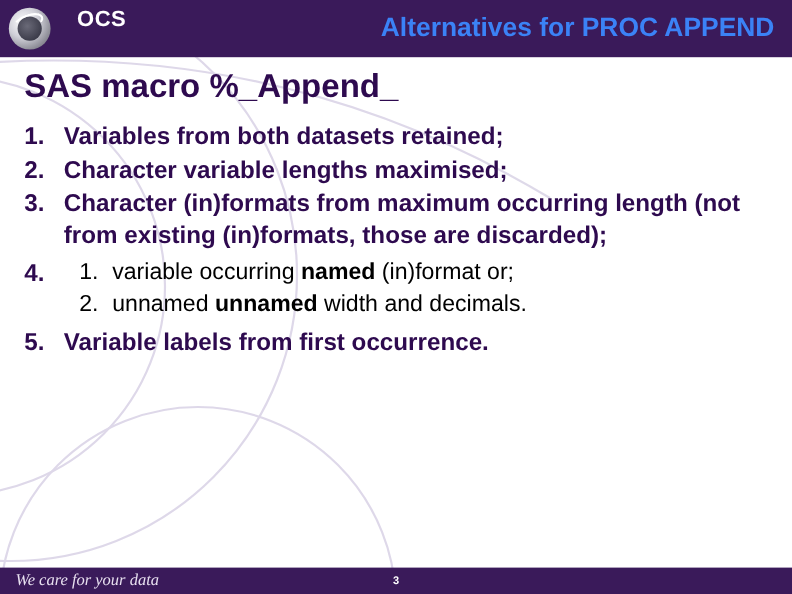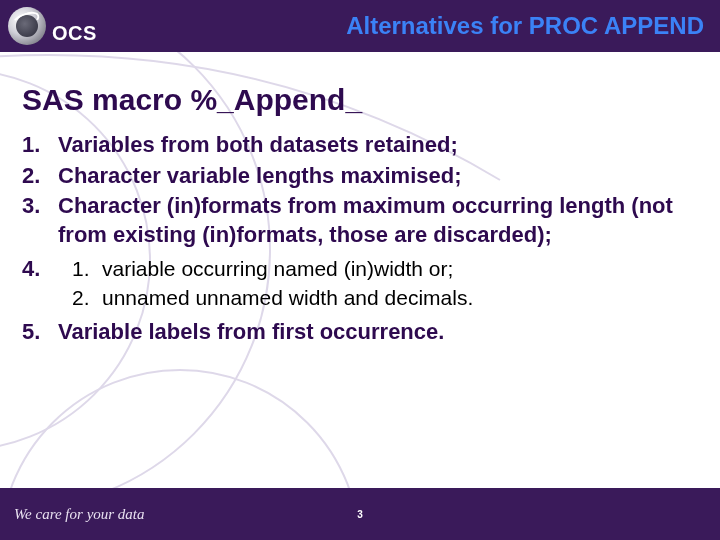--- a/index.html
+++ b/index.html
@@ -22,22 +22,22 @@
     z-index: 2;
     background: #3a1a5a;
     color: #ffffff;
     height: 52px;
     display: flex;
     align-items: center;
     padding: 0 12px 0 8px;
   }
   .logo-wrap {
     display: flex;
-    align-items: flex-end;
-    gap: 6px;
+    align-items: flex-start;
+    gap: 24px;
   }
   .logo-circle {
     width: 38px;
     height: 38px;
     border-radius: 50%;
     background: radial-gradient(circle at 35% 35%, #ffffff 0%, #d0d0d8 40%, #555560 100%);
     position: relative;
     display: flex;
     align-items: center;
     justify-content: center;
@@ -78,21 +78,20 @@
   .content {
     position: relative;
     z-index: 2;
     padding: 10px 22px 0 22px;
   }
   .section-title {
     font-size: 30px;
     font-weight: bold;
     color: #2e0a4f;
     margin-bottom: 14px;
-    margin-top: 21px;
   }
   ol.main-list {
     list-style: none;
     counter-reset: main;
     font-weight: bold;
     color: #2e0a4f;
     font-size: 22px;
     line-height: 1.3;
   }
   ol.main-list > li {
@@ -124,21 +123,21 @@
   ol.sub-list > li::before {
     content: counter(sub) ".";
     position: absolute;
     left: 0;
   }
   .footer-bar {
     position: absolute;
     bottom: 0;
     left: 0;
     right: 0;
-    height: 52px;
+    height: 24px;
     background: #3a1a5a;
     color: #ffffff;
     display: flex;
     align-items: center;
     padding: 0 14px;
     z-index: 2;
   }
   .footer-left {
     font-style: italic;
     font-family: Georgia, serif;
@@ -150,21 +149,21 @@
     left: 50%;
     transform: translateX(-50%);
     font-size: 10px;
     font-weight: bold;
   }
   .footer-right {
     margin-left: auto;
     font-size: 11px;
     font-weight: bold;
   }
-  strong { font-weight: normal; }
+  strong { font-weight: bold; }
 </style>
 </head>
 <body>
 
 <svg class="bg-curves" width="720" height="540">
   <defs>
     <clipPath id="clip">
         <rect x="0" y="0" width="720" height="540"></rect>
       </clipPath>
   </defs>
@@ -188,21 +187,21 @@
 </div>
 
 <div class="content">
   <div class="section-title">SAS macro %_Append_</div>
   <ol class="main-list">
     <li><span>Variables from both datasets retained;</span></li>
     <li><span>Character variable lengths maximised;</span></li>
     <li><span>Character (in)formats from maximum occurring length (not from existing (in)formats, those are discarded);</span></li>
     <li>
       <ol class="sub-list">
-        <li><span>variable occurring </span><strong>named</strong><span> (in)width or;</span></li>
+        <li><span>variable occurring </span><strong>named</strong><span> (in)format or;</span></li>
         <li><span>unnamed </span><strong>unnamed</strong><span> width and decimals.</span></li>
       </ol>
     </li>
     <li><span>Variable labels from first occurrence.</span></li>
   </ol>
 </div>
 
 <div class="footer-bar">
   <div class="footer-left">We care for your data</div>
   <div class="footer-page">3</div>

